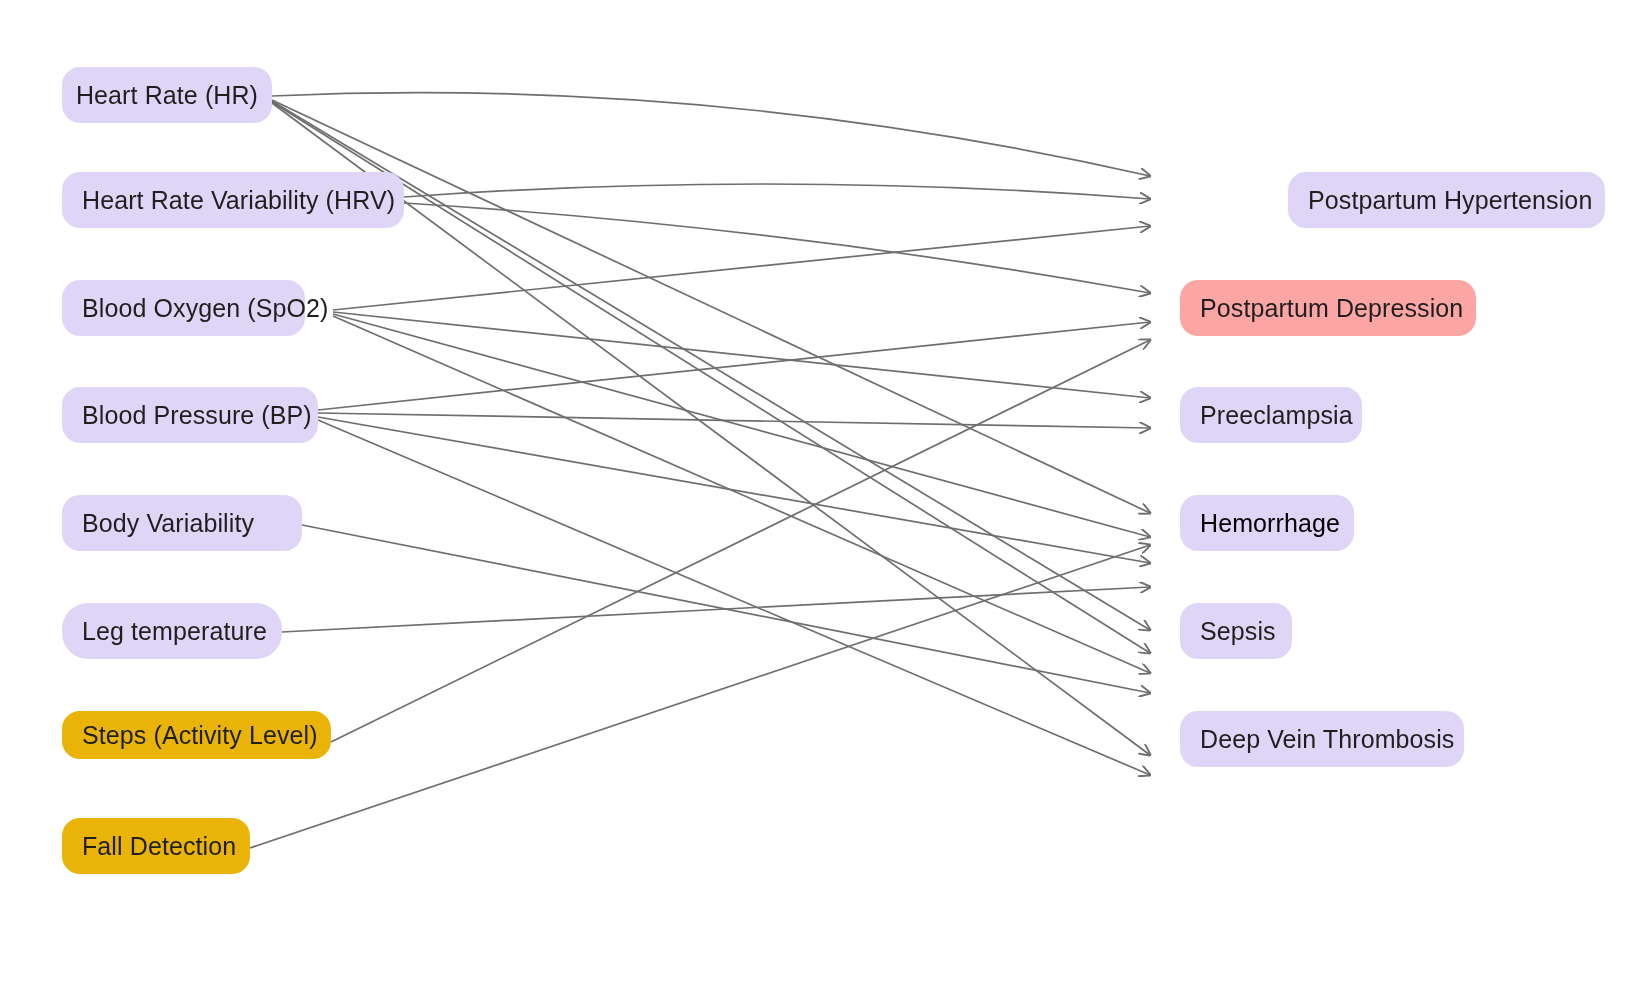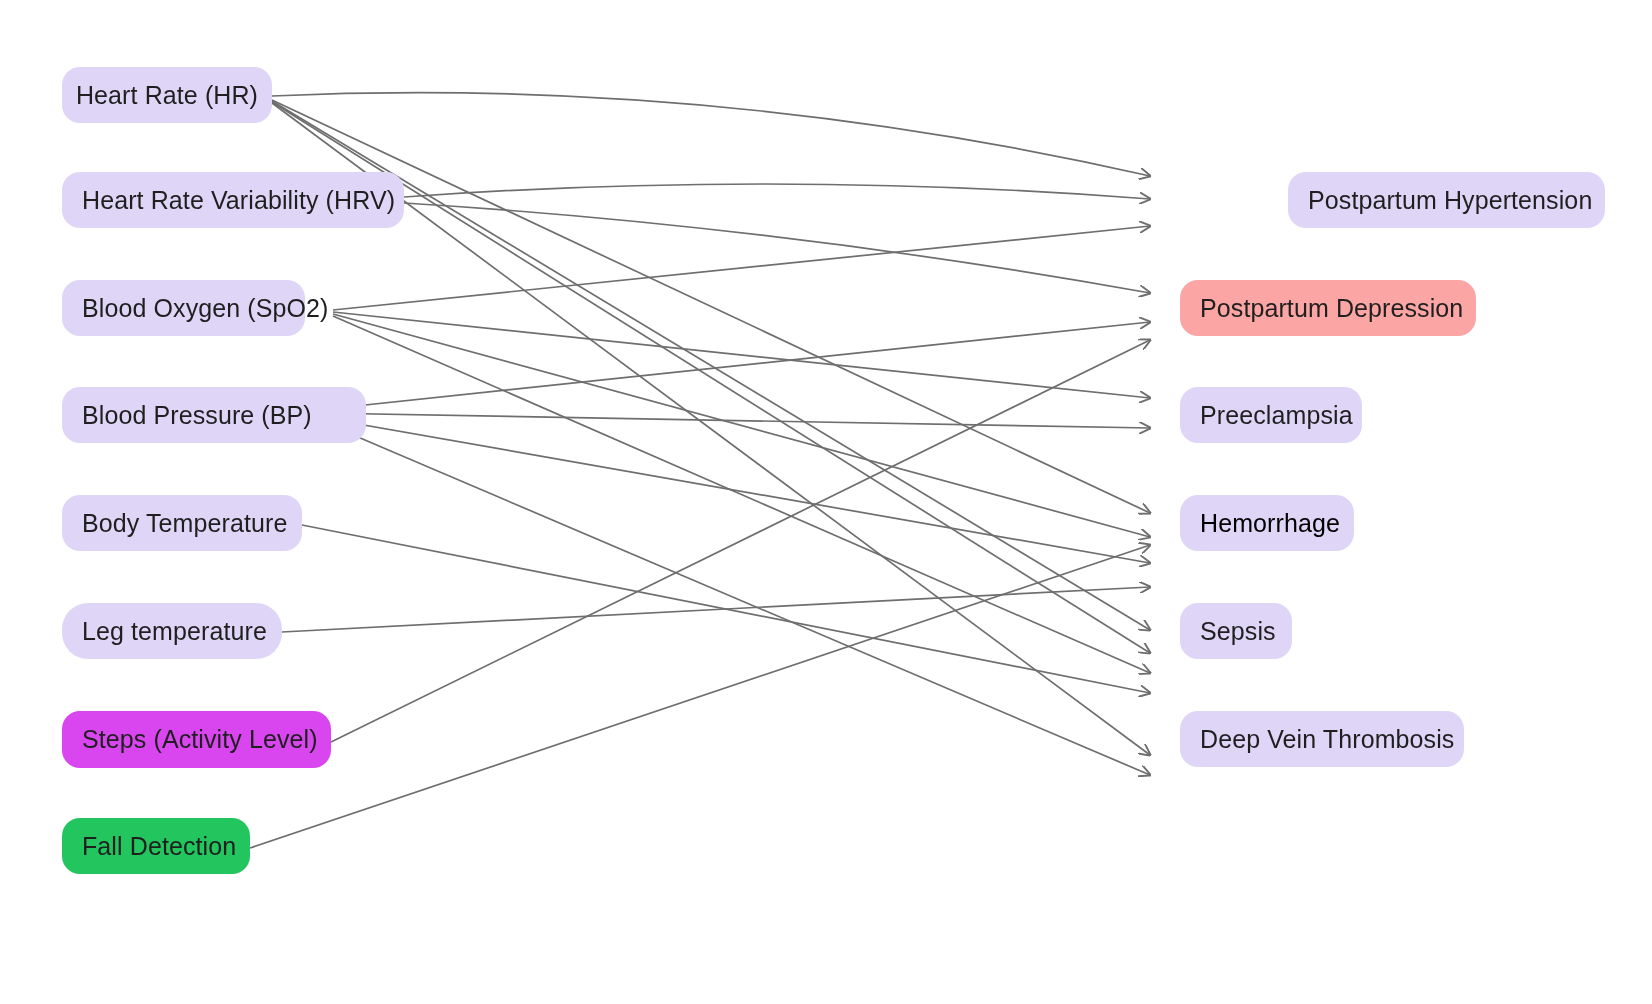--- a/index.html
+++ b/index.html
@@ -64,33 +64,33 @@
   <div id="left-col">
       <div class="node" style="left: 62px; top: 67px; width: 210px; height: 56px; background: rgb(223, 214, 247); color: rgb(31, 31, 31); justify-content: center;">
         <span class="node-label">Heart Rate (HR)</span>
       </div>
       <div class="node" style="left: 62px; top: 172px; width: 342px; height: 56px; background: rgb(223, 214, 247); color: rgb(31, 31, 31);">
         <span class="node-label">Heart Rate Variability (HRV)</span>
       </div>
       <div class="node" style="left: 62px; top: 280px; width: 243px; height: 56px; background: rgb(223, 214, 247); color: rgb(31, 31, 31);">
         <span class="node-label">Blood Oxygen (SpO2)</span>
       </div>
-      <div class="node" style="left: 62px; top: 387px; width: 304px; height: 56px; background: rgb(223, 214, 247); color: rgb(31, 31, 31); text-align: center;">
+      <div class="node" style="left: 62px; top: 387px; width: 256px; height: 56px; background: rgb(223, 214, 247); color: rgb(31, 31, 31); text-align: center;">
         <span class="node-label">Blood Pressure (BP)</span>
       </div>
       <div class="node" style="left: 62px; top: 495px; width: 240px; height: 56px; background: rgb(223, 214, 247); color: rgb(31, 31, 31);">
-        <span class="node-label">Body Temperature</span>
+        <span class="node-label">Body Variability</span>
       </div>
       <div class="node" style="left: 62px; top: 603px; width: 220px; height: 56px; background: rgb(223, 214, 247); color: rgb(31, 31, 31); border-radius: 26px;">
         <span class="node-label">Leg temperature</span>
       </div>
-      <div class="node" style="left: 62px; top: 711px; width: 269px; height: 57px; background: #d946ef; color: rgb(31, 31, 31);">
+      <div class="node" style="left: 62px; top: 711px; width: 269px; height: 48px; background: #eab308; color: rgb(31, 31, 31);">
         <span class="node-label">Steps (Activity Level)</span>
       </div>
-      <div class="node" style="left: 62px; top: 818px; width: 188px; height: 56px; background: #22c55e; color: rgb(31, 31, 31);">
+      <div class="node" style="left: 62px; top: 818px; width: 188px; height: 56px; background: #eab308; color: rgb(31, 31, 31);">
         <span class="node-label">Fall Detection</span>
       </div>
     </div>
   <div id="right-col">
       <div class="node" style="left: 1244px; top: 172px; width: 317px; height: 56px; background: rgb(223, 214, 247); color: rgb(31, 31, 31); margin-left: 44px;">
         <span class="node-label">Postpartum Hypertension</span>
       </div>
       <div class="node" style="left: 1180px; top: 280px; width: 296px; height: 56px; background: #fca5a5; color: rgb(31, 31, 31);">
         <span class="node-label">Postpartum Depression</span>
       </div>

